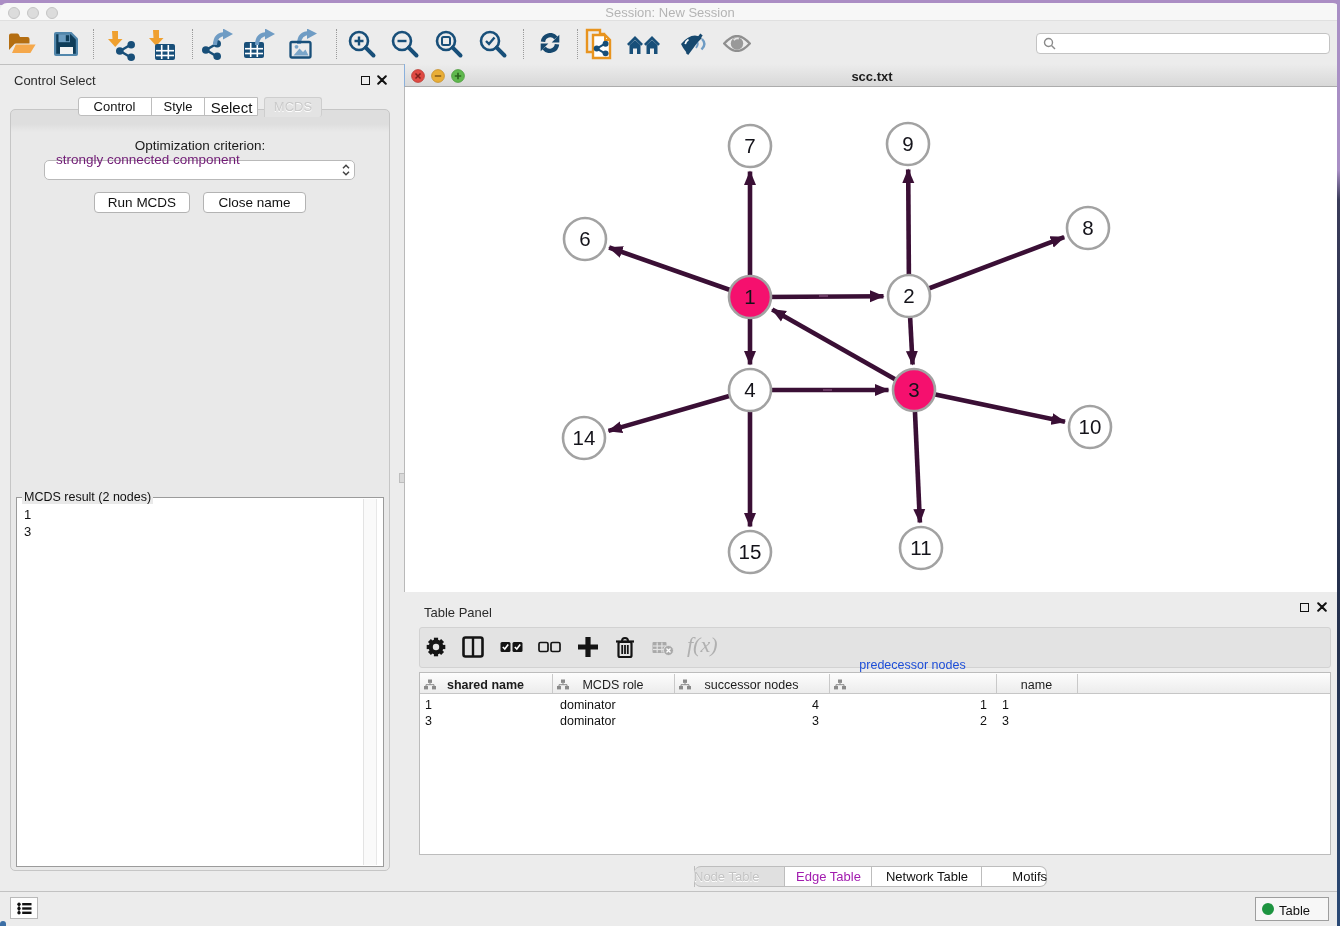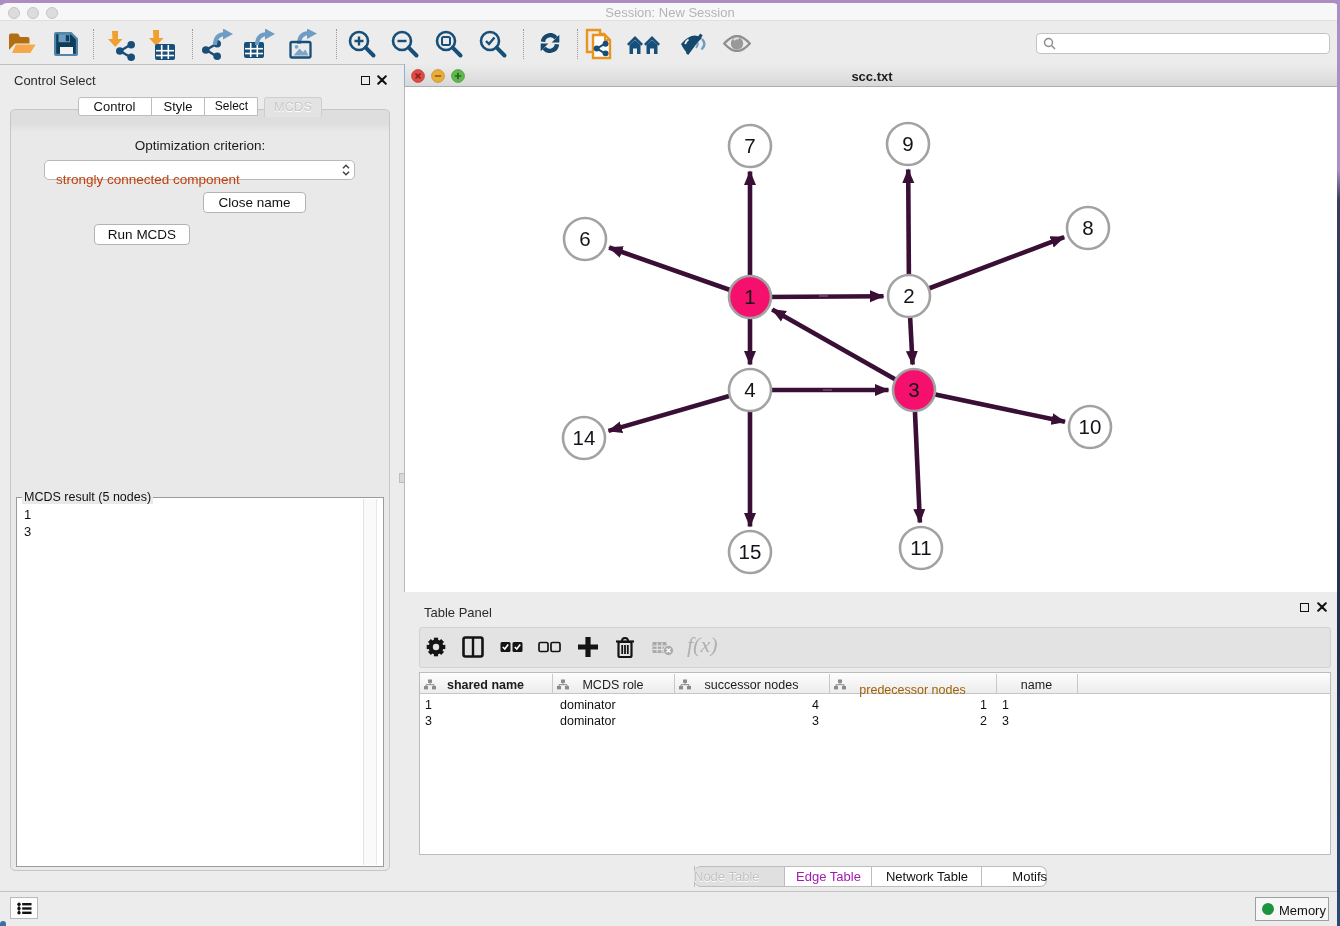--- a/index.html
+++ b/index.html
@@ -165,36 +165,36 @@
     <path d="M1.2 1.2 L8.8 8.8 M8.8 1.2 L1.2 8.8" stroke="#111" stroke-width="2" stroke-linecap="round"></path>
   </svg>
 
 <div class="abs" style="left:10px;top:109px;width:380px;height:762px;border:1px solid #c6c6c6;border-radius:5px;background:linear-gradient(#dedede 0px,#dedede 14px,#e9e9e9 22px,#e9e9e9 100%);"></div>
 
 <div class="abs" style="left:78px;top:97px;width:180px;height:19px;background:#fff;border:1px solid #bdbdbd;border-radius:3px 0 0 3px;"></div>
 <div class="abs" style="left:151px;top:97px;width:0;height:19px;border-left:1px solid #bdbdbd;"></div>
 <div class="abs" style="left:204px;top:97px;width:0;height:19px;border-left:1px solid #bdbdbd;"></div>
 <div class="abs" style="left:78px;top:99px;width:73px;height:16px;text-align:center;font-size:13px;color:#111;">Control</div>
 <div class="abs" style="left:152px;top:99px;width:52px;height:16px;text-align:center;font-size:13px;color:#111;">Style</div>
-<div class="abs" style="left:205px;top:99px;width:53px;height:32px;text-align:center;font-size:12px;color:#111;">Select</div>
+<div class="abs" style="left:205px;top:99px;width:53px;height:32px;text-align:center;font-size:15px;color:#111;">Select</div>
 <div class="abs" style="left:264px;top:97px;width:58px;height:20px;background:#e3e3e3;border:1px solid #cecece;border-bottom:none;border-radius:3px 3px 3px 0;"></div>
 <div class="abs" style="left:264px;top:99px;width:58px;height:16px;text-align:center;font-size:13px;color:#c9c9c9;text-shadow:0 1px 0 #ffffff;">MCDS</div>
 
 <div class="abs" style="left:10px;top:138px;width:380px;height:14px;text-align:center;font-size:13.5px;color:#1a1a1a;">Optimization criterion:</div>
 <div class="abs" style="left:44px;top:160px;width:311px;height:20px;background:#fff;border:1px solid #b9b9b9;border-radius:5px;"></div>
-<div class="abs" style="left:56px;top:172px;font-size:13.5px;color:#c2410c;">strongly connected component</div>
+<div class="abs" style="left:56px;top:152px;font-size:13.5px;color:#701a75;">strongly connected component</div>
 <svg class="abs" style="left:341px;top:164px;" width="10" height="12" viewBox="0 0 10 12">
     <path d="M2 4.2 L5 1.2 L8 4.2" fill="none" stroke="#444" stroke-width="1.5"></path>
     <path d="M2 7.8 L5 10.8 L8 7.8" fill="none" stroke="#444" stroke-width="1.5"></path>
   </svg>
-<div class="abs" style="left:94px;top:192px;width:96px;height:21px;background:#fff;border:1px solid #b3b3b3;border-radius:4px;text-align:center;font-size:13.5px;color:#111;line-height:19px;margin-top:32px;">Run MCDS</div>
+<div class="abs" style="left:94px;top:192px;width:96px;height:21px;background:#fff;border:1px solid #b3b3b3;border-radius:4px;text-align:center;font-size:13.5px;color:#111;line-height:19px;">Run MCDS</div>
 <div class="abs" style="left:203px;top:192px;width:103px;height:21px;background:#fff;border:1px solid #b3b3b3;border-radius:4px;text-align:center;font-size:13.5px;color:#111;line-height:19px;">Close name</div>
 
 <div class="abs" style="left:16px;top:497px;width:368px;height:370px;border:1px solid #9b9b9b;background:#fff;"></div>
-<div class="abs" style="left:22px;top:490px;font-size:12.5px;color:#111;background:#e9e9e9;padding:0 2px;">MCDS result (5 nodes)</div>
+<div class="abs" style="left:22px;top:490px;font-size:12.5px;color:#111;background:#e9e9e9;padding:0 2px;">MCDS result (2 nodes)</div>
 <div class="abs" style="left:363px;top:499px;width:14px;height:366px;background:#fafafa;border-left:1px solid #e3e3e3;border-right:1px solid #e8e8e8;"></div>
 <div class="abs" style="left:24px;top:507px;font-size:13px;color:#111;line-height:16.5px;">1<br>3</div>
 
 <div class="abs" style="left:399px;top:473px;width:6px;height:10px;background:#d9d9d9;border:1px solid #bdbdbd;"></div>
 <div class="abs" style="left:866px;top:588px;width:7px;height:6px;background:#d9d9d9;border:1px solid #bdbdbd;"></div>
 
 <div class="abs" style="left:404px;top:64px;width:936px;height:528px;background:#fff;border-left:1px solid #b9b9b9;"></div>
 <div class="abs" style="left:404px;top:64px;width:936px;height:23px;background:linear-gradient(#ececec,#d8d8d8);border-bottom:1px solid #acacac;border-left:1px solid #8ab0dc;"></div>
 <div class="abs" style="left:404px;top:69px;width:936px;height:14px;text-align:center;font-size:13px;font-weight:bold;color:#1d1d1d;">scc.txt</div>
 
@@ -333,21 +333,21 @@
     <path d="M6 4 V5.7 M2 7 V5.7 H10 V7" fill="none" stroke="#8a8a8a" stroke-width="1"></path>
   </svg>
 <div class="abs" style="left:674px;top:678px;width:155px;text-align:center;font-size:12.5px;color:#1c1c1c;">successor nodes</div>
 <div class="abs" style="left:829px;top:674px;width:0;height:19px;border-left:1px solid #c9c9c9;"></div>
 <svg class="ic" style="left:834px;top:679px;" width="12" height="11" viewBox="0 0 12 11">
     <rect x="4" y="0.5" width="4" height="3.4" fill="#8a8a8a"></rect>
     <rect x="0" y="7" width="4" height="3.4" fill="#8a8a8a"></rect>
     <rect x="8" y="7" width="4" height="3.4" fill="#8a8a8a"></rect>
     <path d="M6 4 V5.7 M2 7 V5.7 H10 V7" fill="none" stroke="#8a8a8a" stroke-width="1"></path>
   </svg>
-<div class="abs" style="left:829px;top:683px;width:167px;text-align:center;font-size:12.5px;color:#a16207;">predecessor nodes</div>
+<div class="abs" style="left:829px;top:658px;width:167px;text-align:center;font-size:12.5px;color:#1d4ed8;">predecessor nodes</div>
 <div class="abs" style="left:996px;top:674px;width:0;height:19px;border-left:1px solid #c9c9c9;"></div>
 <div class="abs" style="left:996px;top:678px;width:81px;text-align:center;font-size:12.5px;color:#1c1c1c;">name</div>
 <div class="abs" style="left:1077px;top:674px;width:0;height:19px;border-left:1px solid #c9c9c9;"></div>
 <div class="abs" style="left:425px;top:698px;font-size:12.5px;color:#111;">1</div>
 <div class="abs" style="left:560px;top:698px;font-size:12.5px;color:#111;">dominator</div>
 <div class="abs" style="left:674px;top:698px;width:145px;text-align:right;font-size:12.5px;color:#111;">4</div>
 <div class="abs" style="left:829px;top:698px;width:158px;text-align:right;font-size:12.5px;color:#111;">1</div>
 <div class="abs" style="left:1002px;top:698px;font-size:12.5px;color:#111;">1</div>
 <div class="abs" style="left:425px;top:714px;font-size:12.5px;color:#111;">3</div>
 <div class="abs" style="left:560px;top:714px;font-size:12.5px;color:#111;">dominator</div>
@@ -371,15 +371,15 @@
 <line x1="2" y1="2.2" x2="2" y2="10.8" stroke="#111" stroke-width="1"></line>
 <circle cx="2" cy="2.2" r="1.7" fill="#111"></circle>
     <circle cx="2" cy="6.5" r="1.7" fill="#111"></circle>
     <circle cx="2" cy="10.8" r="1.7" fill="#111"></circle>
 <rect x="5.2" y="1" width="9.3" height="2.4" fill="#111"></rect>
     <rect x="5.2" y="5.3" width="9.3" height="2.4" fill="#111"></rect>
     <rect x="5.2" y="9.6" width="9.3" height="2.4" fill="#111"></rect>
 </svg>
 <div class="abs" style="left:1255px;top:897px;width:74px;height:24px;background:#f7f7f7;border:1px solid #9e9e9e;"></div>
 <div class="abs" style="left:1262px;top:903px;width:12px;height:12px;border-radius:50%;background:#1d9440;"></div>
-<div class="abs" style="left:1279px;top:903px;font-size:13px;color:#111;">Memory</div>
+<div class="abs" style="left:1279px;top:903px;font-size:13px;color:#111;">Table</div>
 <div class="abs" style="left:0;top:921px;width:6px;height:5px;background:#3b6ea5;border-radius:3px 3px 0 0;"></div>
 <div class="abs" style="left:1337px;top:0;width:3px;height:926px;background:linear-gradient(#a98fc5 0px,#a98fc5 170px,#3a3c5a 200px,#2c3350 400px,#23304d 650px,#2b4a76 926px);"></div>
 
 </body></html>

